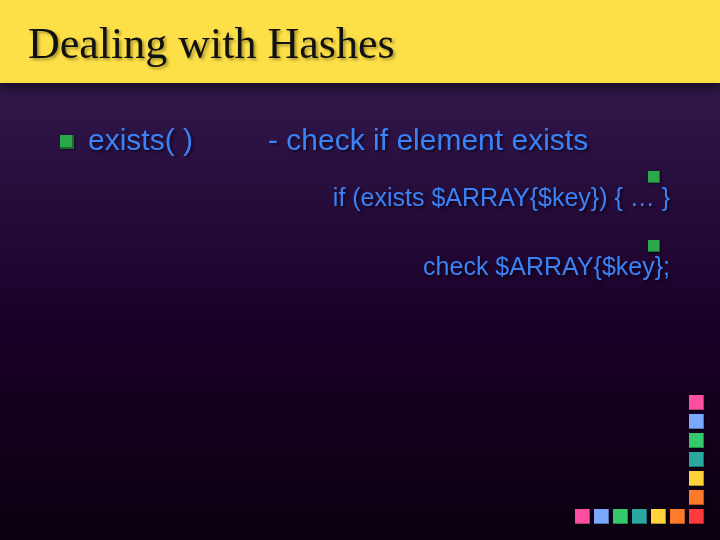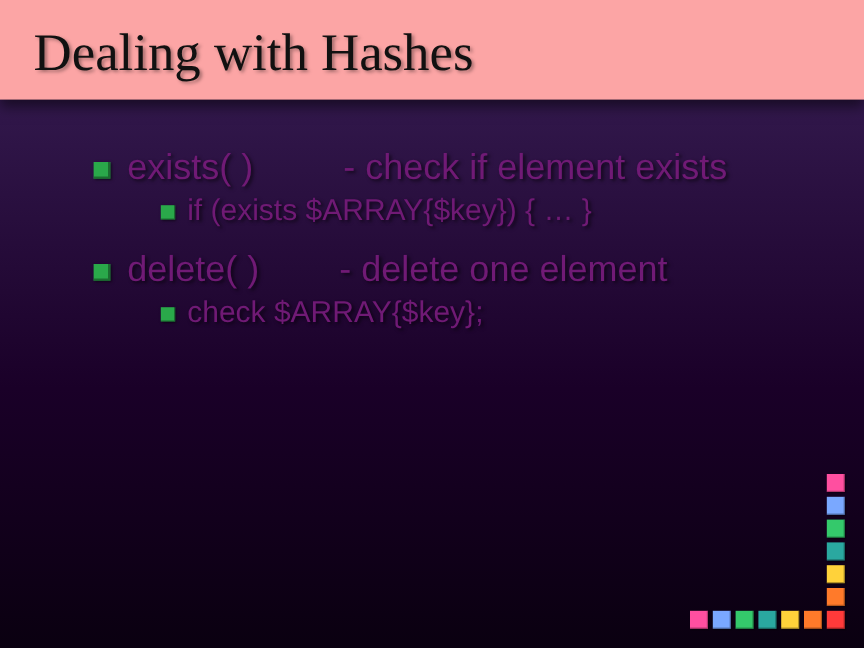--- a/index.html
+++ b/index.html
@@ -4,49 +4,50 @@
 <style>
   html,body{margin:0;padding:0;}
   body{
     width:720px;height:540px;
     background:linear-gradient(to bottom,#3a2058 0%,#1a0028 60%,#0a0010 100%);
     font-family:Arial,Helvetica,sans-serif;
     overflow:hidden;
     position:relative;
   }
   .title-bar{
-    background:#fca5a5;
+    background:#fde047;
     padding:18px 0 14px 28px;
     box-shadow:0 6px 10px rgba(0,0,0,0.5);
   }
   .title{
     font-family:"Times New Roman",Times,serif;
     font-size:44px;
     color:#111;
     font-weight:400;
     text-shadow:2px 2px 3px rgba(0,0,0,0.35);
   }
   .content{
-    padding:40px 50px 0 78px;
-    color:#701a75;
+    padding:40px 50px 0 60px;
+    color:#3b82f6;
   }
   .lvl1{
     display:flex;
     align-items:flex-start;
     margin-bottom:4px;
   }
   .lvl1 .txt{
     font-size:30px;
     text-shadow:2px 2px 3px rgba(0,0,0,0.6);
     white-space:pre;
   }
   .lvl2{
     display:flex;
-    align-items:flex-start;
-    margin:2px 0 18px 56px;
+    align-items:flex-end;
+    margin:2px 0 18px 16px;
+    flex-direction:column;
   }
   .lvl2 .txt{
     font-size:25px;
     text-shadow:2px 2px 3px rgba(0,0,0,0.6);
     white-space:pre;
   }
   .sq{
     width:14px;height:14px;
     margin-top:12px;
     margin-right:14px;
@@ -91,24 +92,20 @@
 
   <div class="lvl1">
     <div class="sq sq-green"></div>
     <div class="txt">exists( )         - check if element exists</div>
   </div>
   <div class="lvl2">
     <div class="sq-sm sq-green-sm"></div>
     <div class="txt">if (exists $ARRAY{$key}) { … }</div>
   </div>
 
-  <div class="lvl1">
-    <div class="sq sq-green"></div>
-    <div class="txt">delete( )        - delete one element</div>
-  </div>
   <div class="lvl2">
     <div class="sq-sm sq-green-sm"></div>
     <div class="txt">check $ARRAY{$key};</div>
   </div>
 
 </div>
 
 <div class="deco">
 
   <div class="ds" style="background:#ff4fa0"></div>

